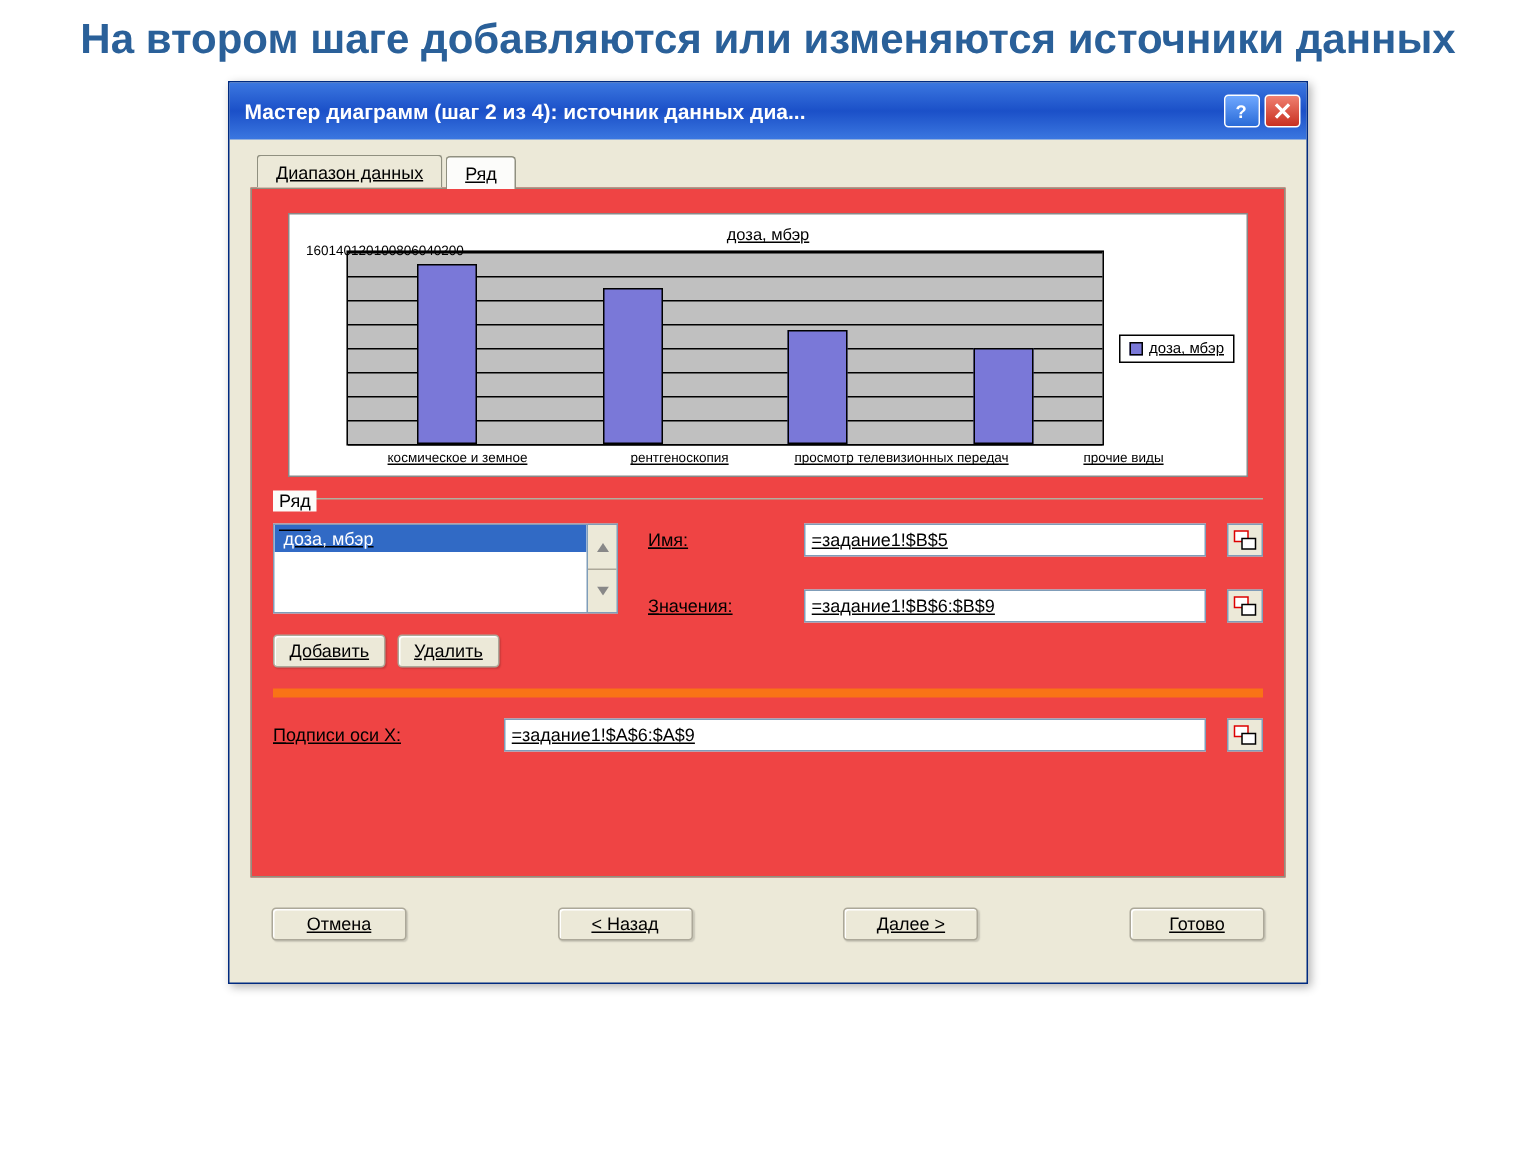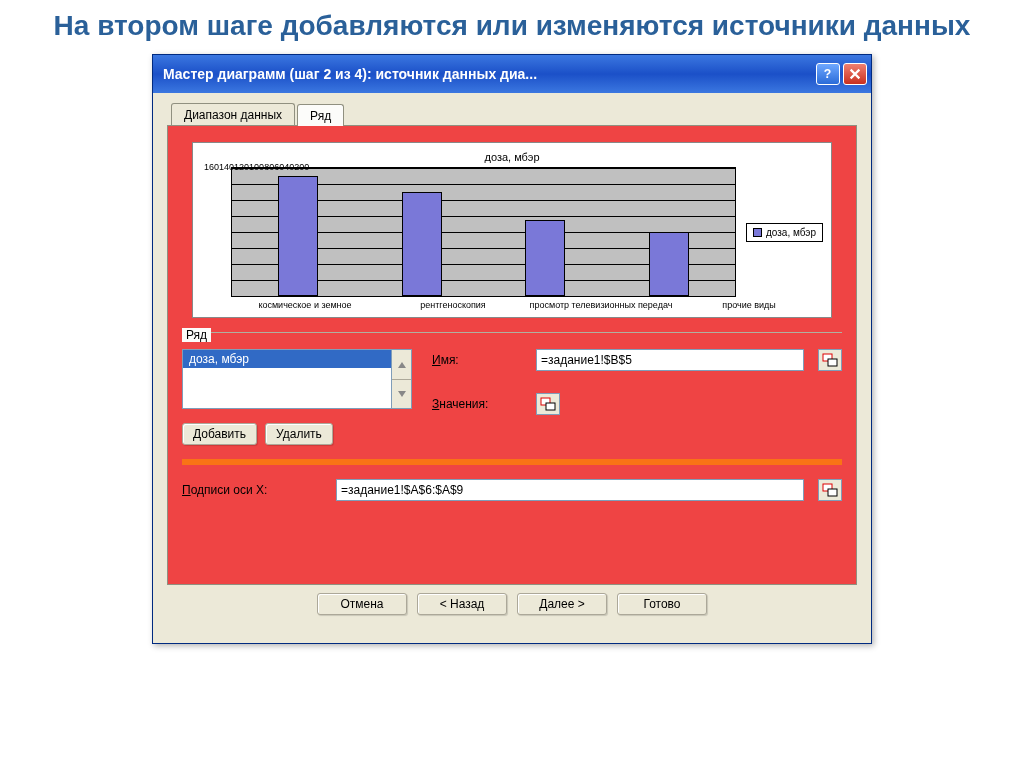--- a/index.html
+++ b/index.html
@@ -44,21 +44,21 @@
   .titlebar-btn {
     width: 24px; height: 22px;
     margin-left: 3px;
     border: 1px solid #fff;
     border-radius: 3px;
     display: flex; align-items: center; justify-content: center;
   }
   .help-btn { background: linear-gradient(180deg,#6fa8ff,#2a6bd8); }
   .close-btn { background: linear-gradient(180deg,#f08070,#c83020); }
   .help-btn svg, .close-btn svg { width: 14px; height: 14px; }
-  .dialog-body { padding: 10px 14px 14px; }
+  .dialog-body { padding: 10px 14px 14px; text-decoration: underline; }
   .tabs { display: flex; gap: 2px; position: relative; z-index: 2; margin-left: 4px; }
   .tab {
     padding: 4px 12px 3px;
     background: #ece9d8;
     border: 1px solid #909080;
     border-bottom: none;
     border-radius: 3px 3px 0 0;
     font-size: 12px;
     cursor: pointer;
   }
@@ -160,22 +160,22 @@
   .ref-btn {
     width: 24px; height: 22px;
     border: 1px solid #7f9db9;
     background: #ece9d8;
     display: flex; align-items: center; justify-content: center;
     cursor: pointer;
   }
   .ref-btn svg { width: 16px; height: 14px; }
   .axis-row { display: flex; align-items: center; gap: 14px; margin-top: 14px; border-top: 6px solid #f97316; padding-top: 14px; }
   .dialog-footer {
-    display: flex; justify-content: center; gap: 10px;
-    padding: 8px 14px 14px;
+    display: flex; justify-content: space-between; gap: 10px;
+    padding: 20px 14px 14px;
   }
   .winbtn.wide { padding: 3px 16px; min-width: 90px; text-align: center; }
 </style>
 </head>
 <body>
 
 <div class="slide-title">На втором шаге добавляются или изменяются источники данных</div>
 
 <div class="dialog-wrap">
   <div class="dialog">
@@ -279,20 +279,21 @@
                 <input class="ref-input" value="=задание1!$B$5" style="">
                 <div class="ref-btn">
                   <svg viewBox="0 0 16 14">
                       <rect x="1" y="1" width="9" height="7" fill="#fff" stroke="#d00" stroke-width="1"></rect>
                       <rect x="6" y="6" width="9" height="7" fill="#fff" stroke="#000" stroke-width="1"></rect>
                     </svg>
                 </div>
               </div>
               <div class="field-row">
                 <div class="field-label"><span class="underline-char">З</span><span>начения:</span></div>
+                <input class="ref-input" value="=задание1!$B$6:$B$9" style="">
                 <div class="ref-btn">
                   <svg viewBox="0 0 16 14">
                       <rect x="1" y="1" width="9" height="7" fill="#fff" stroke="#d00" stroke-width="1"></rect>
                       <rect x="6" y="6" width="9" height="7" fill="#fff" stroke="#000" stroke-width="1"></rect>
                     </svg>
                 </div>
               </div>
             </div>
           </div>
 

